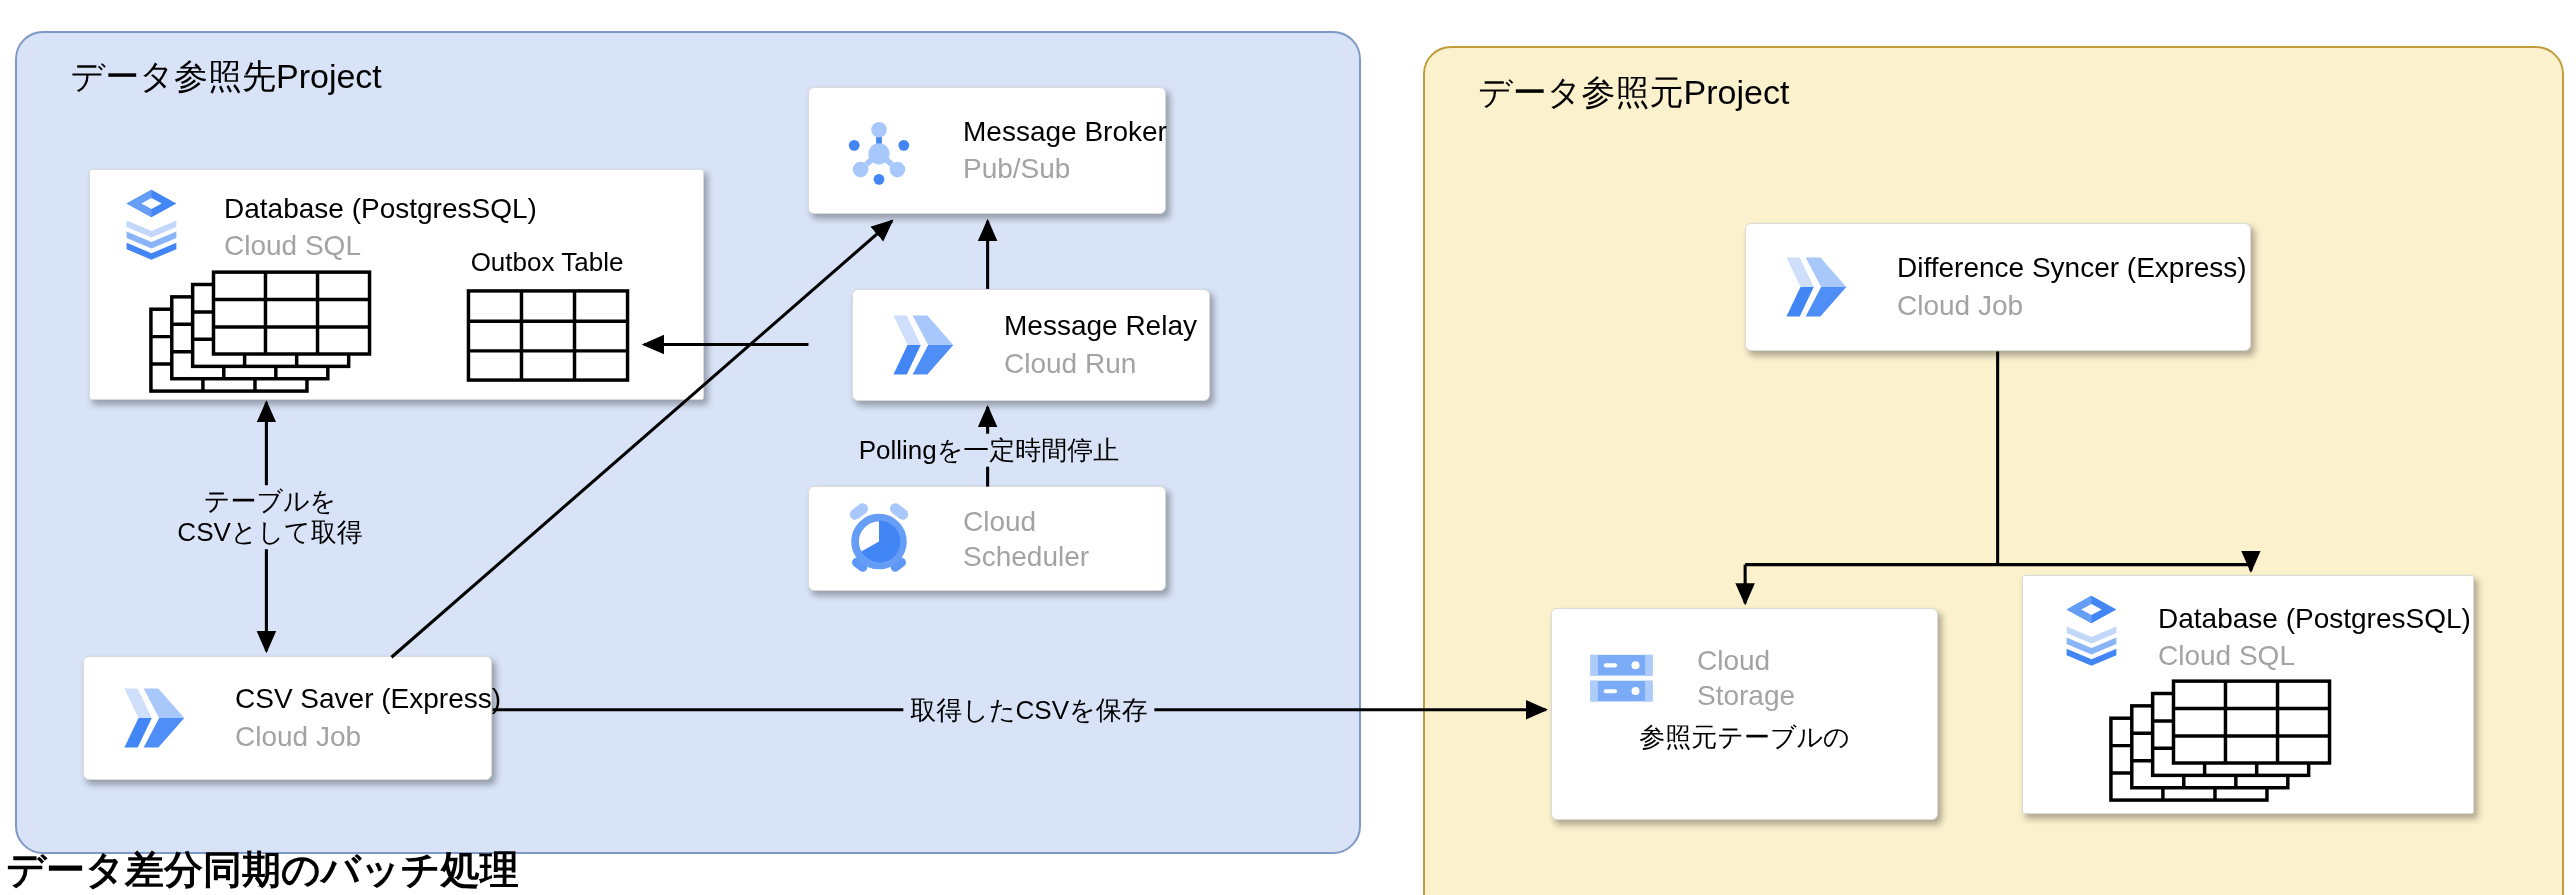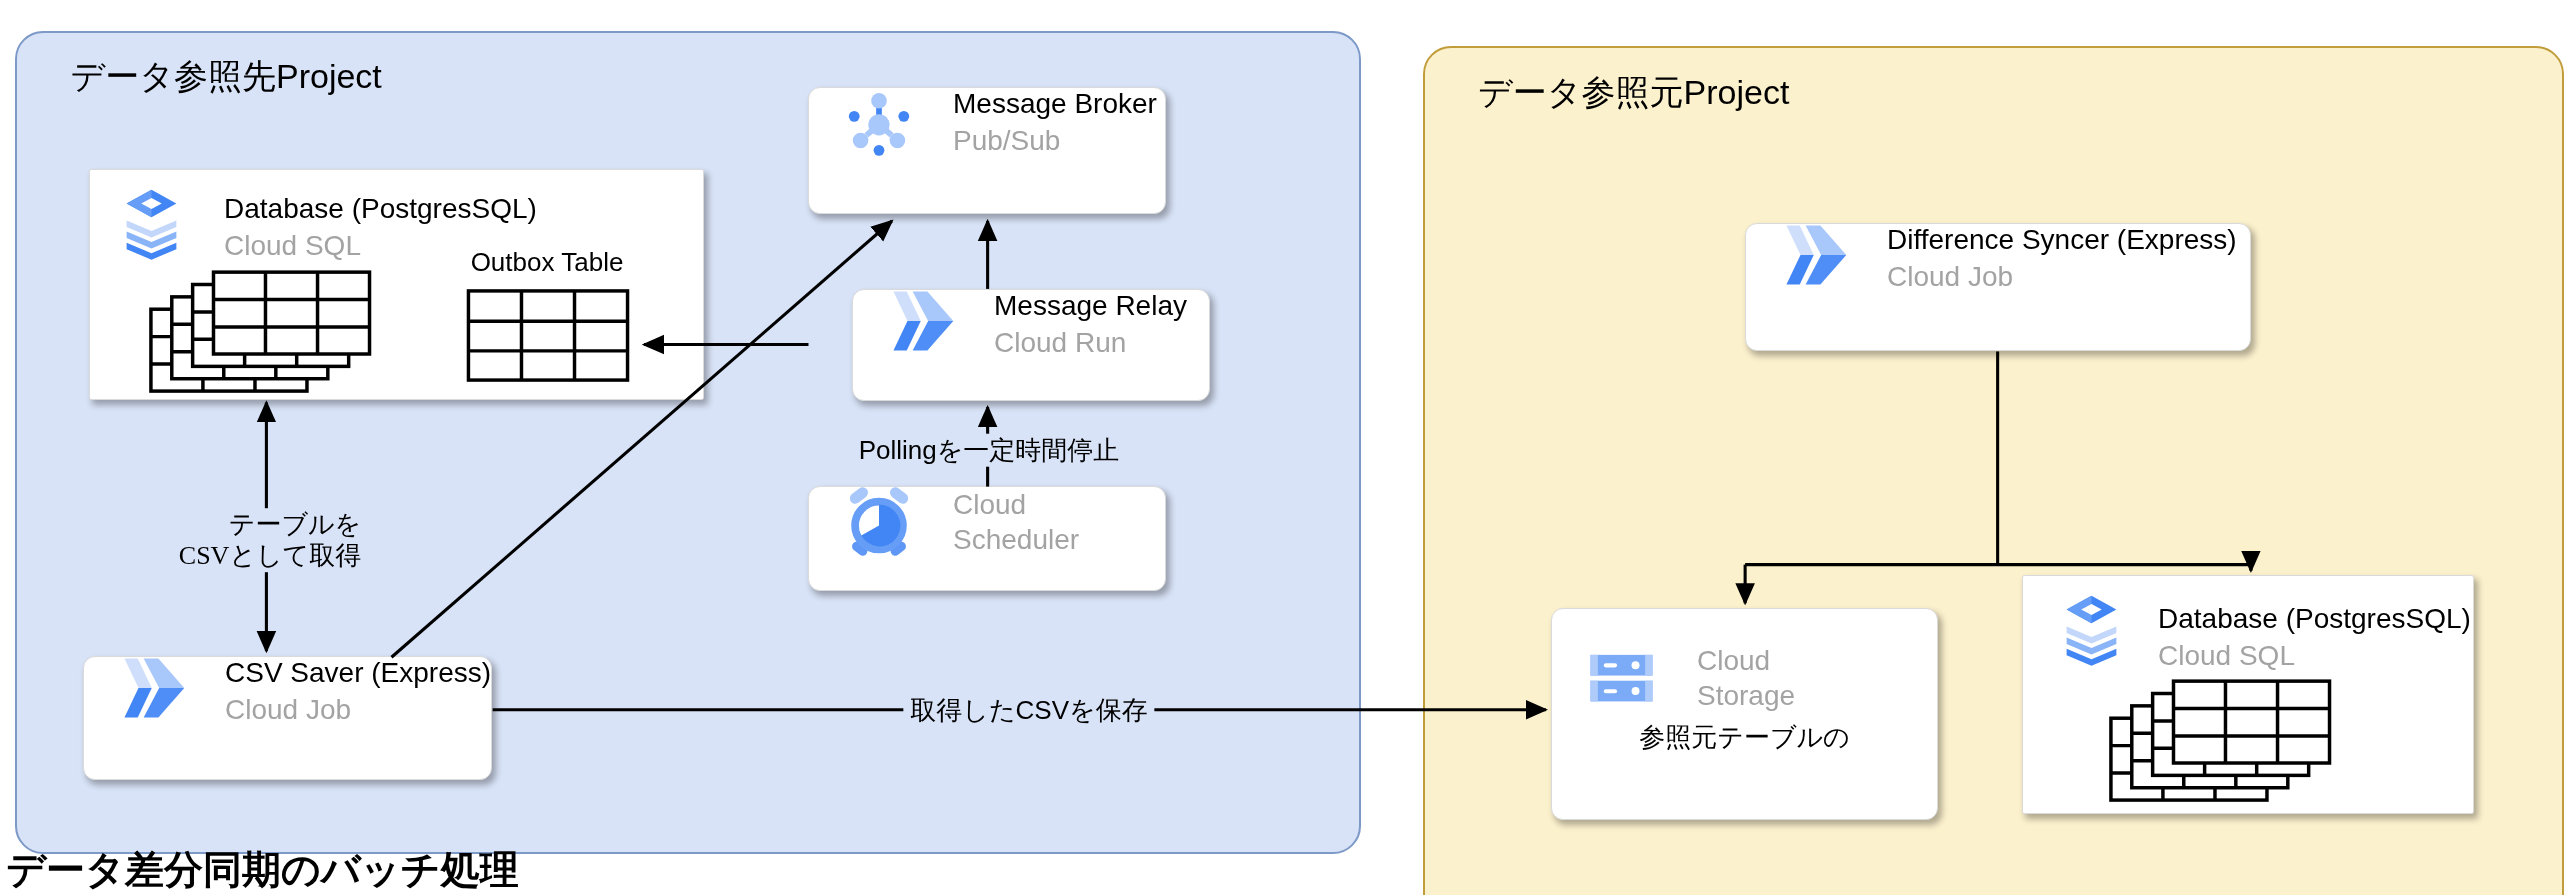--- a/index.html
+++ b/index.html
@@ -12,23 +12,23 @@
   }
   *{margin:0;padding:0;box-sizing:border-box;}
   body{background:#fff;font-family:"Liberation Sans","DejaVu Sans",sans-serif;}
   .stage{position:relative;width:2576px;height:896px;background:#fff;overflow:hidden;}
 
   .container{position:absolute;border-radius:28px;margin-top:20px;}
   .container.blue{left:15.4px;top:10.8px;width:1346px;height:823px;background:var(--blue);border:2.3px solid var(--blue-border);}
   .container.yellow{left:1423px;top:26px;width:1141px;height:875px;background:var(--yellow);border:2.3px solid var(--yellow-border);}
   .ctitle{position:absolute;left:53px;top:21.6px;font-size:34px;color:#000;white-space:nowrap;}
 
-  .node{position:absolute;background:#fff;border:0.8px solid var(--box-border);border-radius:12px;
-        box-shadow:3.9px 4.6px 6.2px rgba(0,0,0,0.30);display:flex;
-        gap:40px;padding-left:36px;z-index:2;}
+  .node{position:absolute;background:#fff;border:0.8px solid var(--box-border);border-radius:6px;
+        box-shadow:3.9px 4.6px 6.2px rgba(0,0,0,0.30);display:flex;align-items:center;
+        gap:50px;padding-left:36px;z-index:2;}
   .node svg{flex-shrink:0;}
   .ntext .t{font-size:28px;color:#000;white-space:nowrap;}
   .ntext .s{font-size:28px;color:var(--gray-text);white-space:nowrap;margin-top:5.4px;}
   .ntext .s2{font-size:28px;color:var(--gray-text);white-space:nowrap;line-height:35px;}
 
   .bigbox{position:absolute;background:#fff;border:0.8px solid var(--box-border);border-radius:2.3px;
           box-shadow:3.9px 4.6px 6.2px rgba(0,0,0,0.30);z-index:2;}
   .bigbox .icon{position:absolute;}
   .bigbox .t{position:absolute;font-size:28px;color:#000;white-space:nowrap;}
   .bigbox .s{position:absolute;font-size:28px;color:var(--gray-text);white-space:nowrap;}
@@ -36,21 +36,21 @@
   .bigbox .g{position:absolute;}
 
   #storage-box{display:block;padding:0;}
   .storage-row{display:flex;align-items:center;gap:43px;padding:34px 0 0 37px;}
   .storage-note{width:100%;text-align:center;margin-top:8px;font-size:26px;line-height:33px;color:#000;}
 
   #arrows{position:absolute;left:0;top:0;z-index:3;pointer-events:none;}
 
   .elabel{position:absolute;transform:translate(-50%,-50%);font-size:26px;line-height:31px;
           text-align:center;color:#000;padding:0.8px 7px;white-space:nowrap;z-index:6;}
-  .elabel.on-blue{background:var(--blue);text-align:right;}
+  .elabel.on-blue{background:var(--blue);}
   .elabel.on-yellow{background:var(--yellow);}
 
   .caption{position:absolute;left:6.2px;top:843px;font-size:39px;font-weight:800;color:#000;white-space:nowrap;z-index:2;}
 </style>
 </head>
 <body>
 
 <div class="stage">
 
   <div class="container blue">
@@ -240,21 +240,21 @@
       <line x1="1279" y1="374" x2="1279" y2="286" marker-end="url(#ah)"></line>
       <line x1="1279" y1="630" x2="1279" y2="527" marker-end="url(#ah)"></line>
       <line x1="638" y1="919" x2="2002" y2="919" marker-end="url(#ah)"></line>
       <path d="M2587 455 V731"></path>
       <path d="M2260 731 H2915"></path>
       <line x1="2260" y1="731" x2="2260" y2="781" marker-end="url(#ah)"></line>
       <line x1="2915" y1="731" x2="2915" y2="739" marker-end="url(#ah)"></line>
     </g>
   </svg>
 
-  <div class="elabel on-blue" style="left:270px;top:540px;font-family:Liberation Serif, serif;">
+  <div class="elabel on-blue" style="left:270px;top:517px;">
     <div>テーブルを</div>
     <div>CSVとして取得</div>
   </div>
   <div class="elabel on-blue" style="left:989px;top:450px;">
     <div>Pollingを一定時間停止</div>
   </div>
   <div class="elabel on-blue" style="left:1029px;top:710px;">
     <div>取得したCSVを保存</div>
   </div>
 

